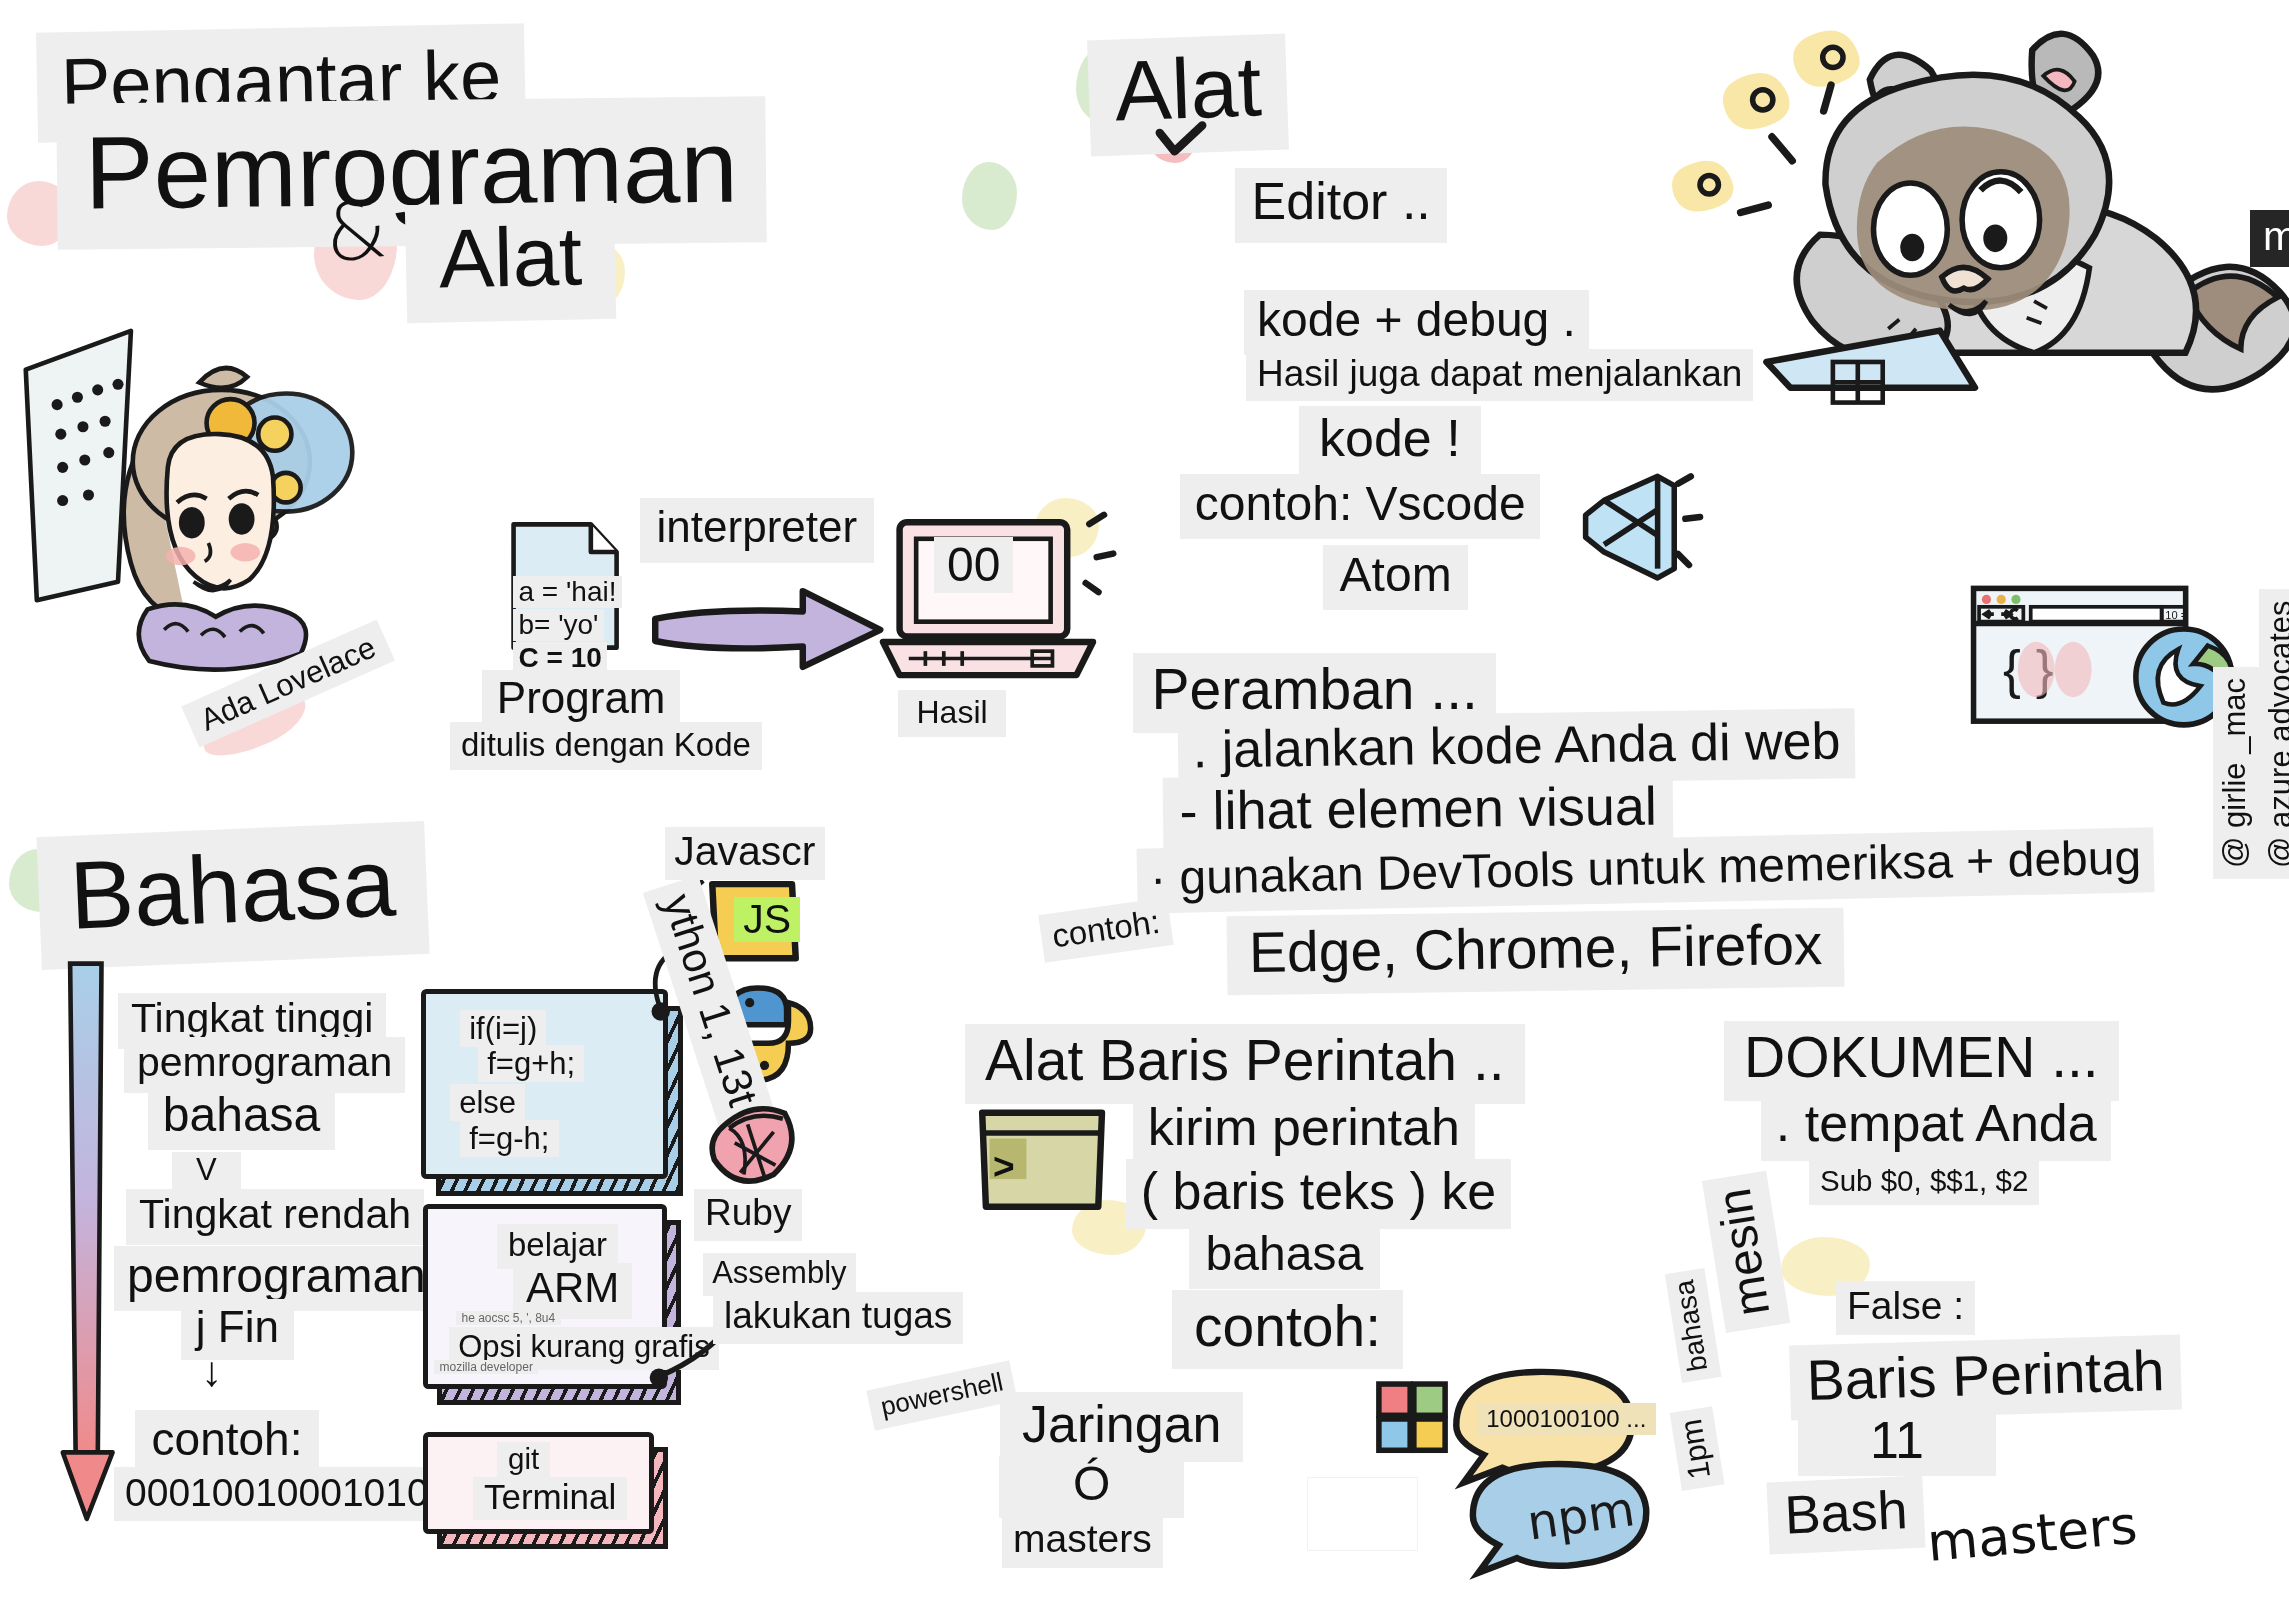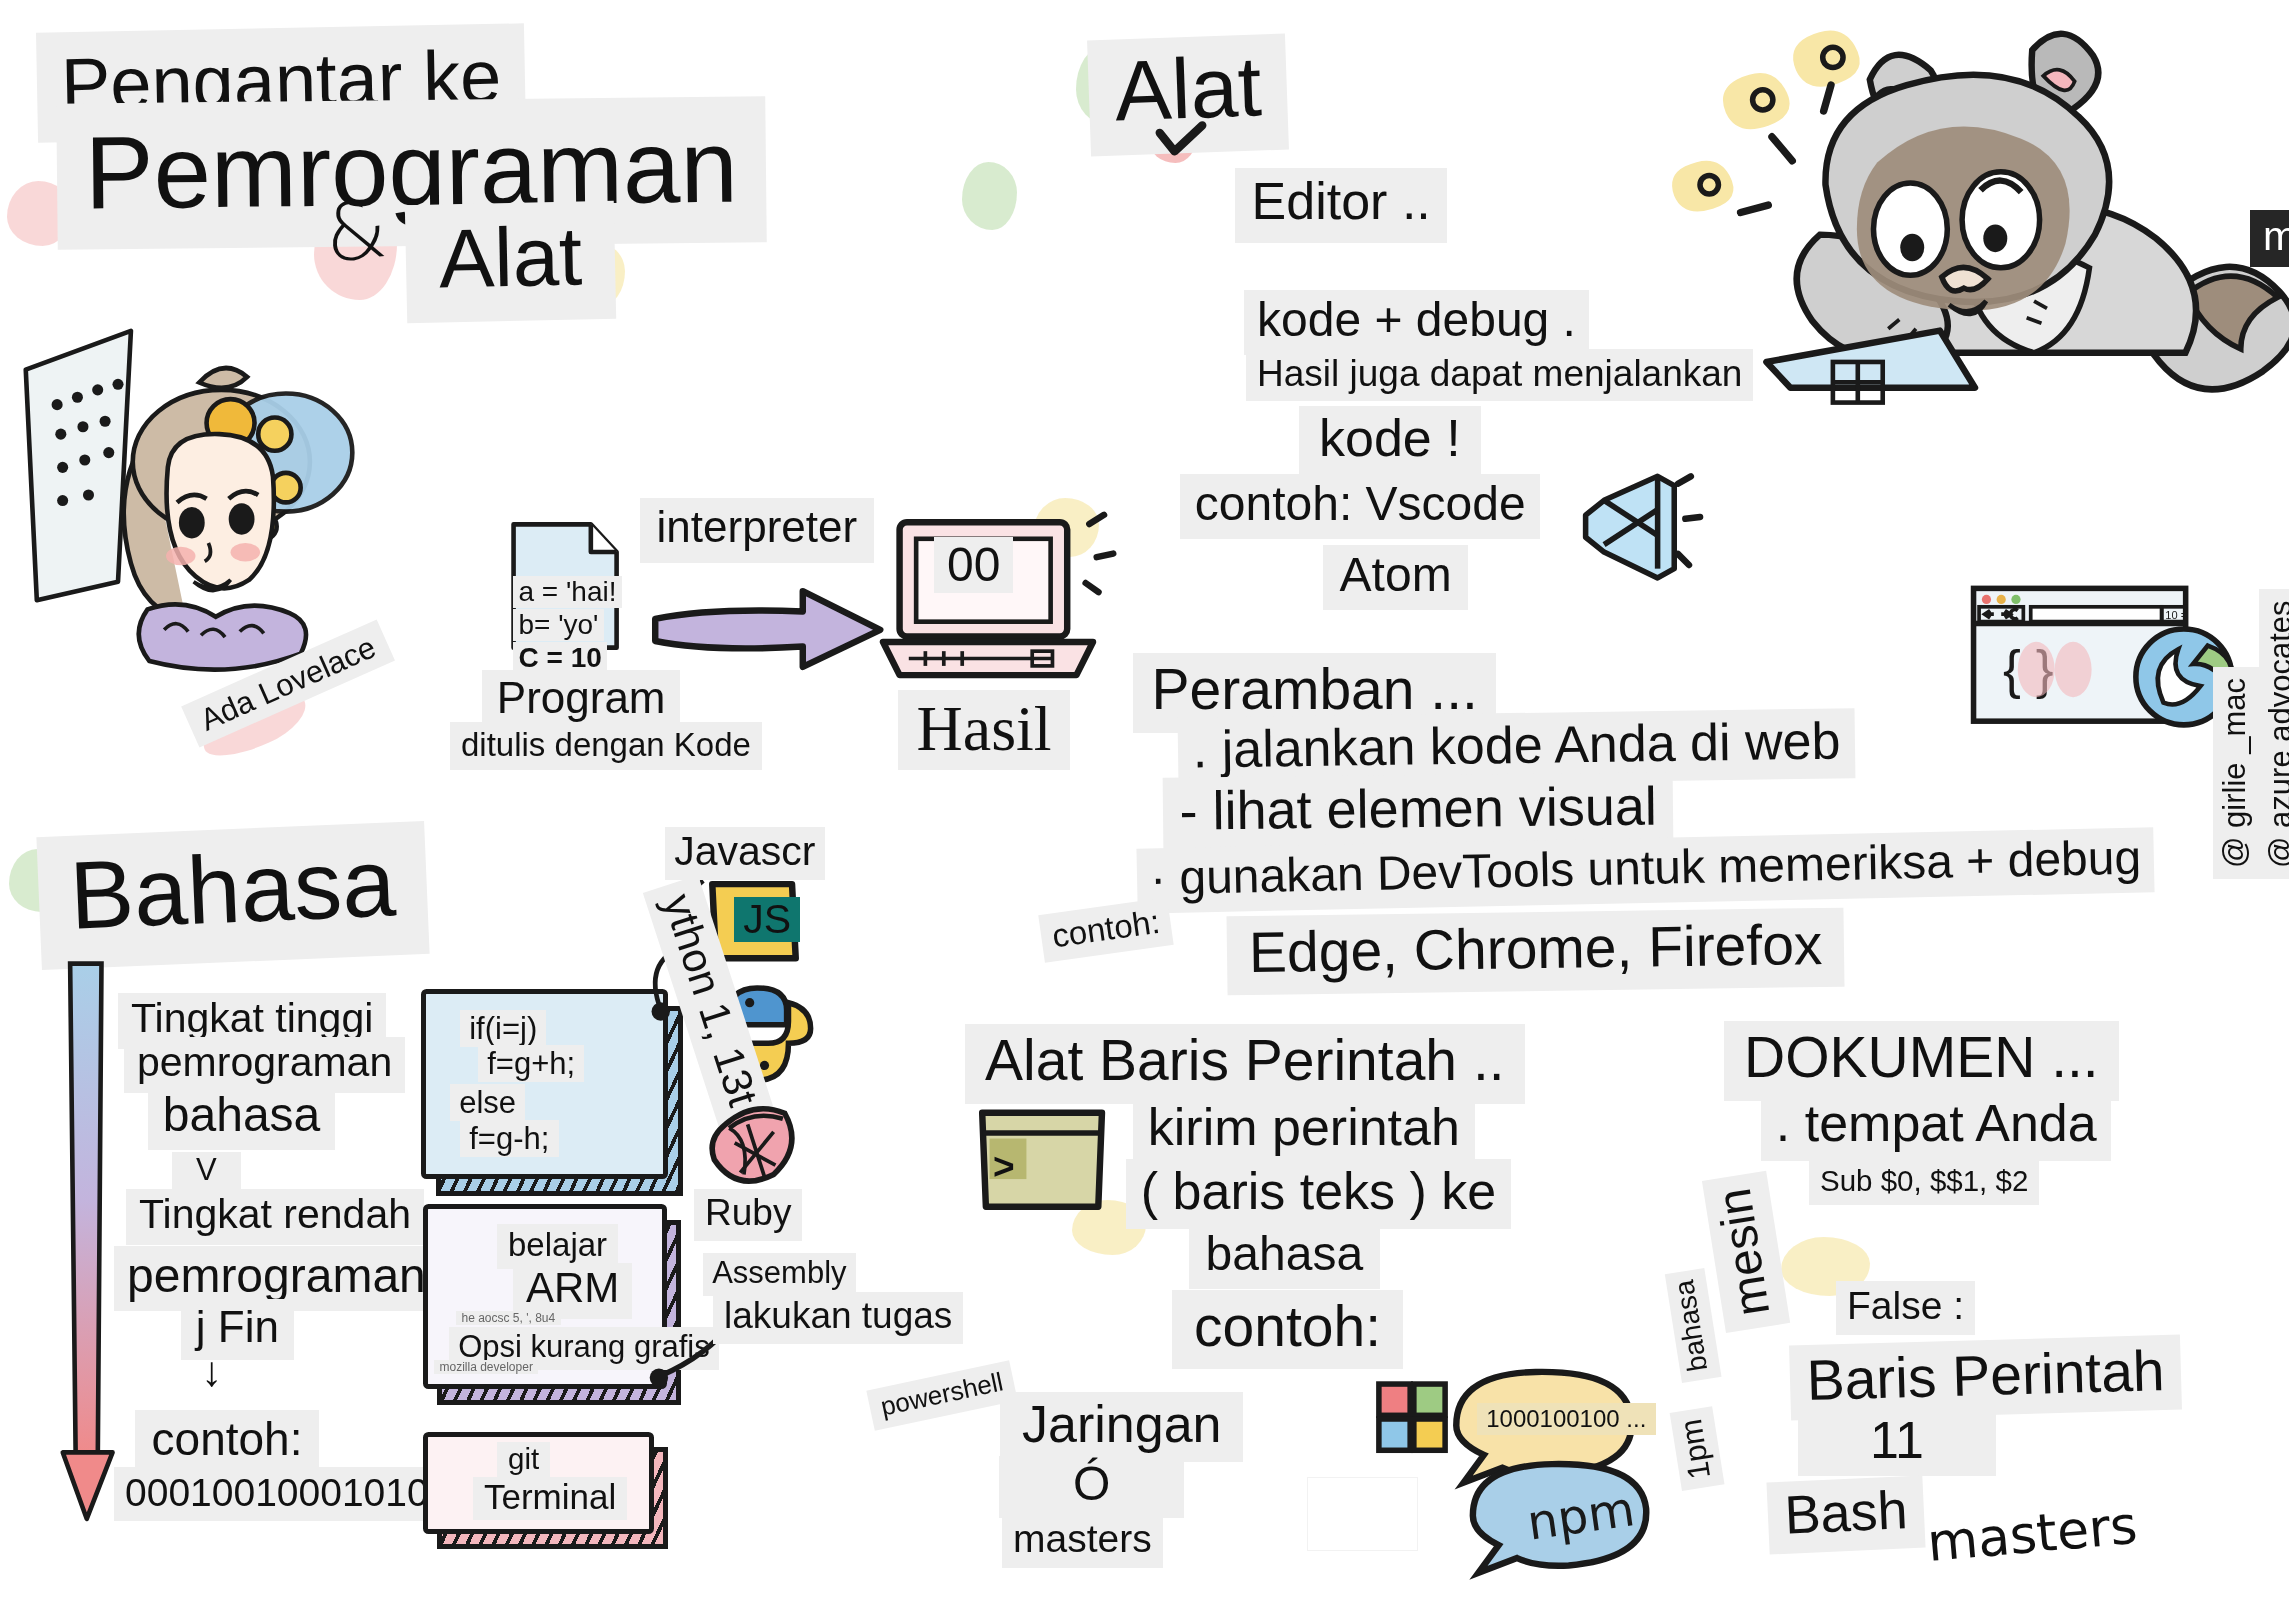--- a/index.html
+++ b/index.html
@@ -122,21 +122,21 @@
         <path d="M102 150 V166"></path>
       <rect x="178" y="150" width="22" height="16"></rect>
     </g>
     <g stroke="#1a1a1a" stroke-width="7" stroke-linecap="round">
       <path d="M240 12 l16 -10"></path>
         <path d="M248 48 l18 -4"></path>
         <path d="M236 76 l14 10"></path>
     </g>
   </svg>
   <div class="lbl" style="left:934px;top:537px;padding:3.7px 13px;font-size:48px;">00</div>
-  <div class="lbl" style="left:898px;top:690px;padding:5.5px 18.5px 9.2px;font-size:64px;font-family:Liberation Serif, serif;">Hasil</div>
+  <div class="lbl" style="left:898px;top:690px;padding:5.5px 18.5px 9.2px;font-size:32px;">Hasil</div>
 
   <div class="lbl" style="left:1089px;top:37px;padding:9.2px 26px 20px;font-size:85px;transform:rotate(-2deg);">Alat</div>
   <svg style="left:1154px;top:118px;width:54px;height:50px;" viewBox="0 0 58 54">
     <path d="M6 16 l16 20 l30 -28" fill="none" stroke="#1a1a1a" stroke-width="9" stroke-linecap="round" stroke-linejoin="round"></path>
   </svg>
   <div class="lbl" style="left:1235px;top:168px;padding:7.4px 16.6px 14.8px;font-size:52px;">Editor ..</div>
   <div class="lbl" style="left:1244px;top:290px;padding:5.5px 13px 11px;font-size:48px;">kode + debug .</div>
   <div class="lbl" style="left:1246px;top:349px;padding:5.5px 11px 9.2px;font-size:37px;">Hasil juga dapat menjalankan</div>
   <div class="lbl" style="left:1299px;top:406px;padding:5.5px 20px 11px;font-size:52px;">kode !</div>
   <div class="lbl" style="left:1180px;top:474px;padding:5.5px 14.8px 11px;font-size:48px;">contoh: Vscode</div>
@@ -276,21 +276,21 @@
   <svg style="left:587px;top:873px;width:166px;height:148px;" viewBox="0 0 180 160">
     <path d="M80 148 q-20 -52 26 -70 q30 -10 8 -26 q-22 -16 12 -44" fill="none" stroke="#1a1a1a" stroke-width="5"></path>
     <circle cx="80" cy="150" r="10" fill="#1a1a1a"></circle>
     <ellipse cx="120" cy="82" rx="12" ry="16" fill="none" stroke="#1a1a1a" stroke-width="5"></ellipse>
   </svg>
 
   <div class="lbl" style="left:665px;top:827px;padding:3.7px 9.2px 7.4px;font-size:41px;">Javascr</div>
   <svg style="left:703px;top:873px;width:102px;height:102px;" viewBox="0 0 110 110">
     <path d="M10 12 H96 L100 92 H14 Z" fill="#f4cd52" stroke="#1a1a1a" stroke-width="7" stroke-linejoin="round"></path>
   </svg>
-  <div class="lbl" style="left:734px;top:897px;padding:1.8px 9.2px;font-size:41px;background:#0f766e;">JS</div>
+  <div class="lbl" style="left:734px;top:897px;padding:1.8px 9.2px;font-size:41px;background:#bef264;">JS</div>
 
   <svg style="left:698px;top:975px;width:120px;height:120px;" viewBox="0 0 130 130">
     <path d="M30 54 q0 -40 34 -40 q32 0 32 24 v16 H52 q-22 0 -22 24 v20 q-24 -6 -24 -28 q0 -16 24 -16z" fill="#4f95cf" stroke="#1a1a1a" stroke-width="6"></path>
     <path d="M98 74 q0 40 -34 40 q-32 0 -32 -24 v-16 h44 q22 0 22 -24 v-20 q24 6 24 28 q0 16 -24 16z" fill="#f4cd52" stroke="#1a1a1a" stroke-width="6"></path>
     <circle cx="56" cy="30" r="5" fill="#1a1a1a"></circle>
       <circle cx="72" cy="98" r="5" fill="#1a1a1a"></circle>
   </svg>
   <div class="lbl" style="left:698px;top:875px;padding:5.5px 13px 9.2px;font-size:42px;transform:rotate(72deg);transform-origin:left top;">ython 1, 13t</div>
 
   <svg style="left:705px;top:1091px;width:102px;height:102px;" viewBox="0 0 110 110">

